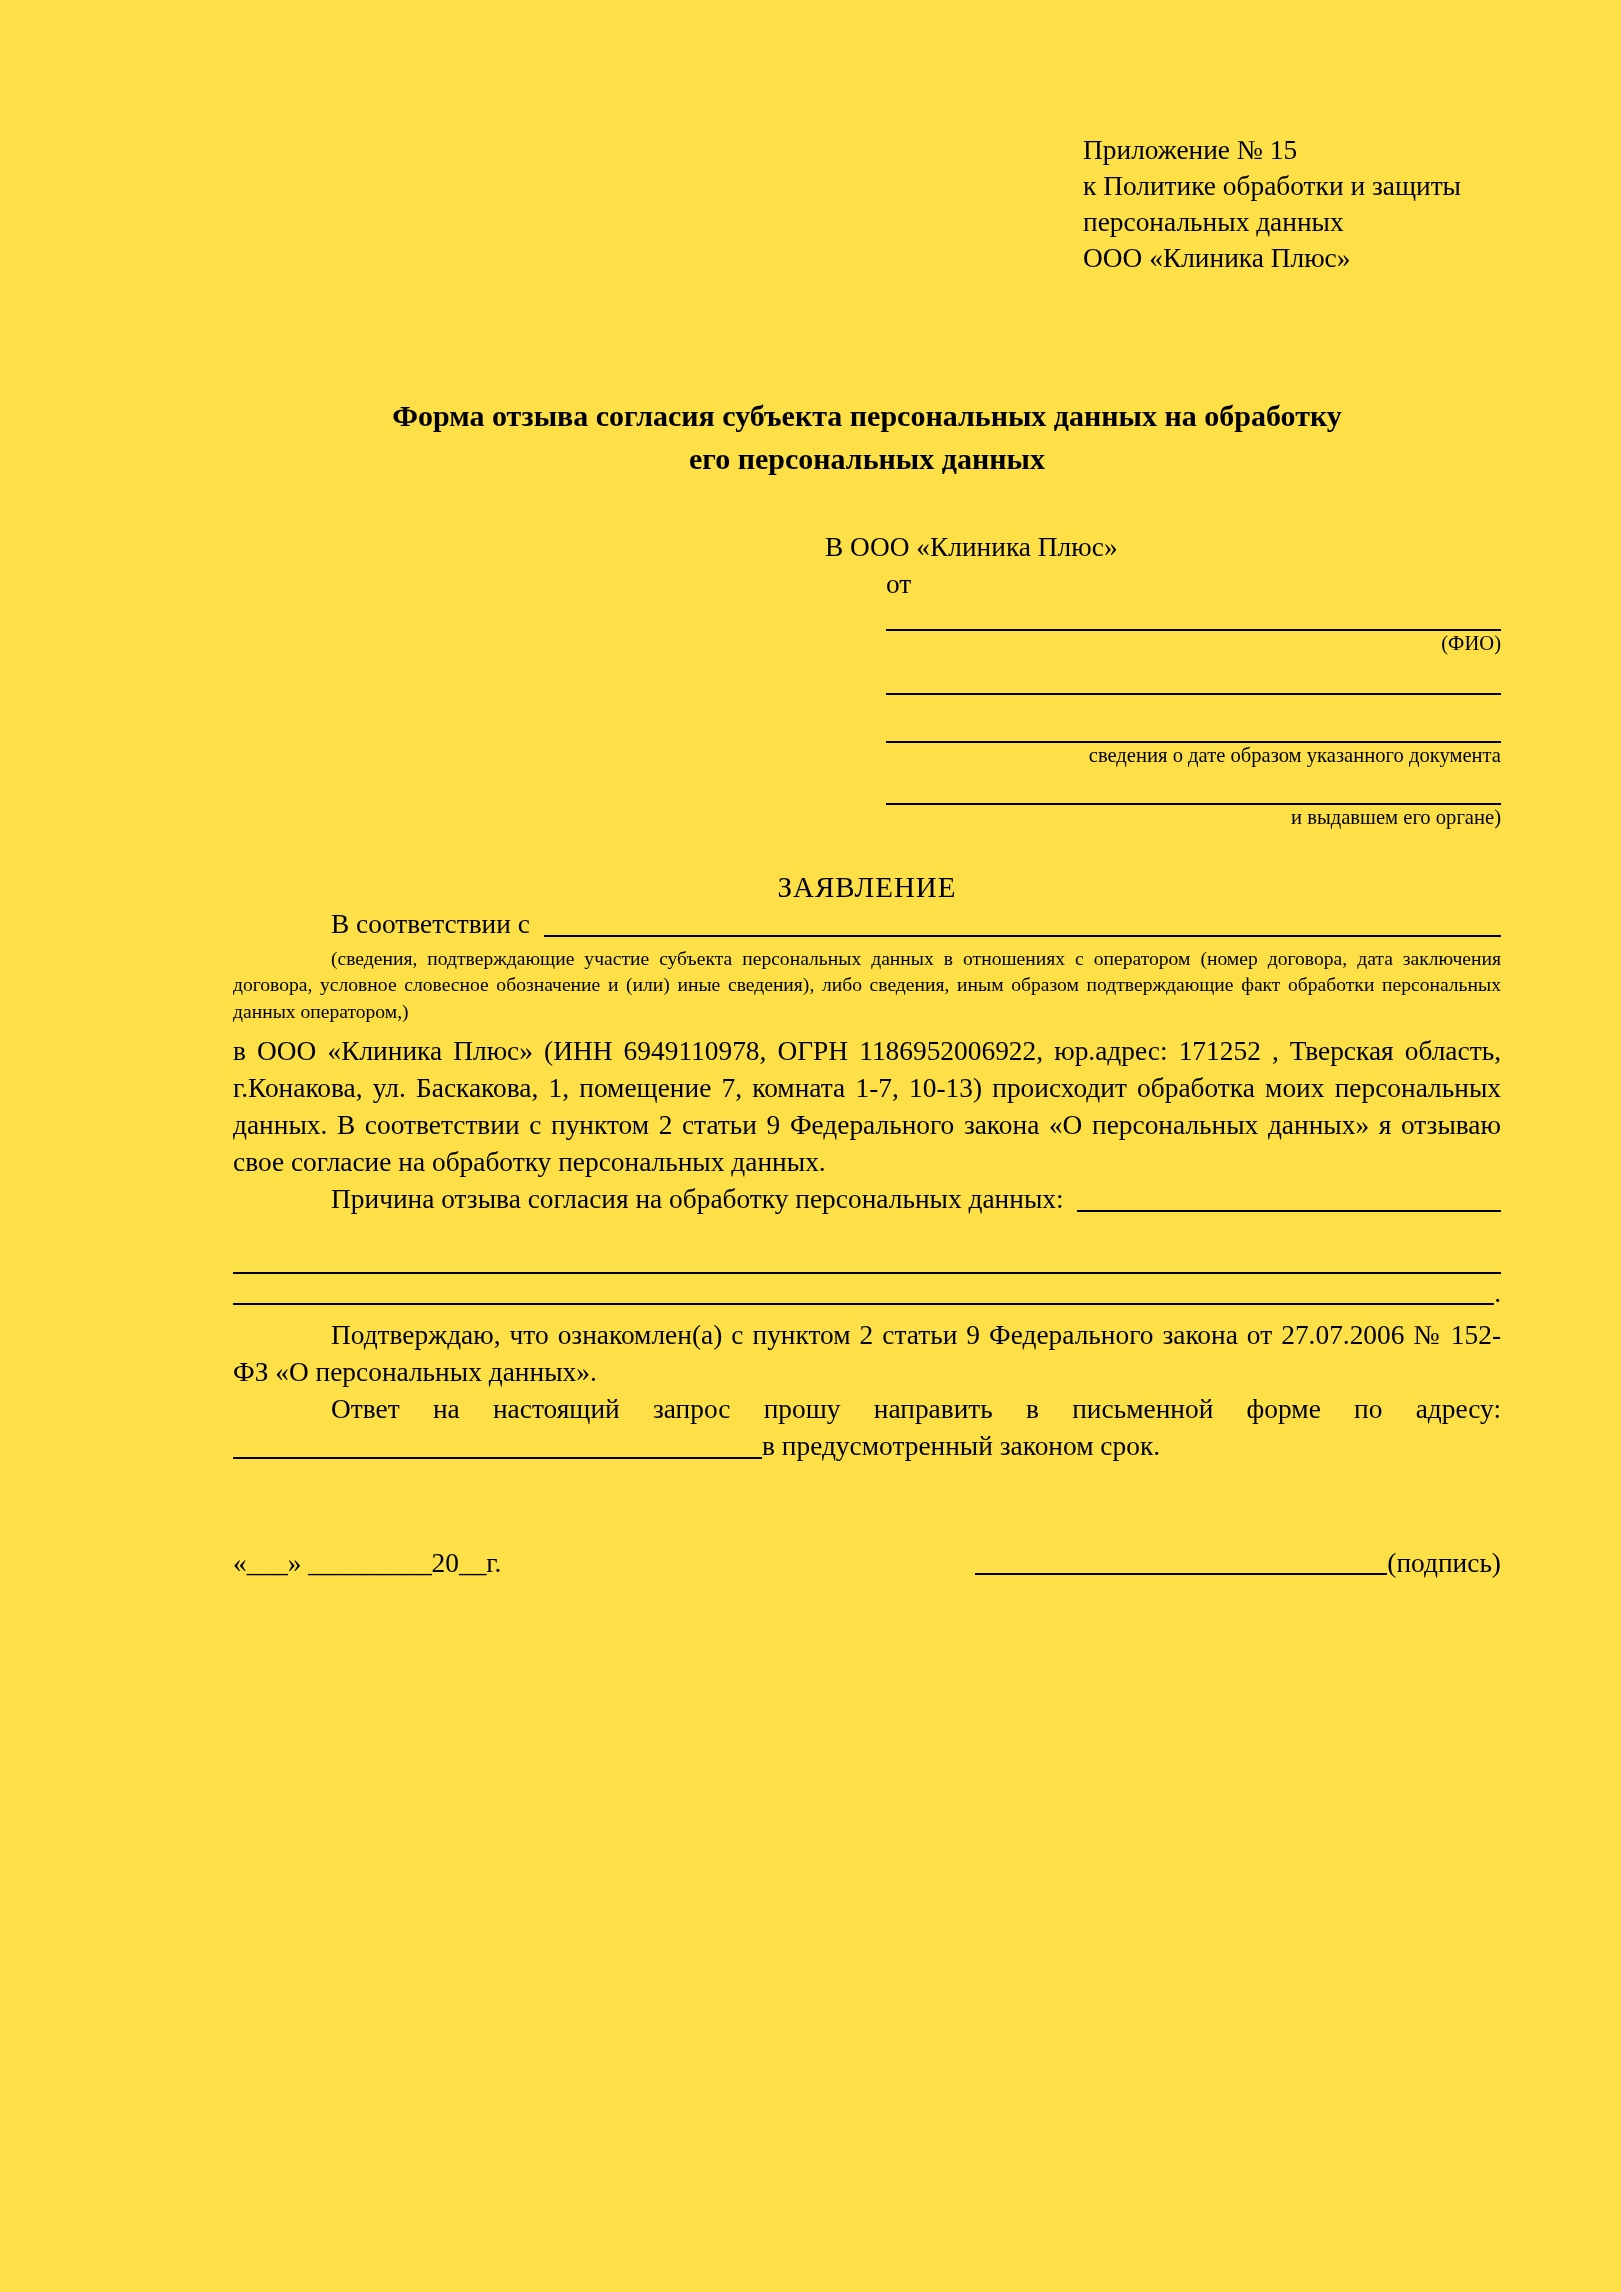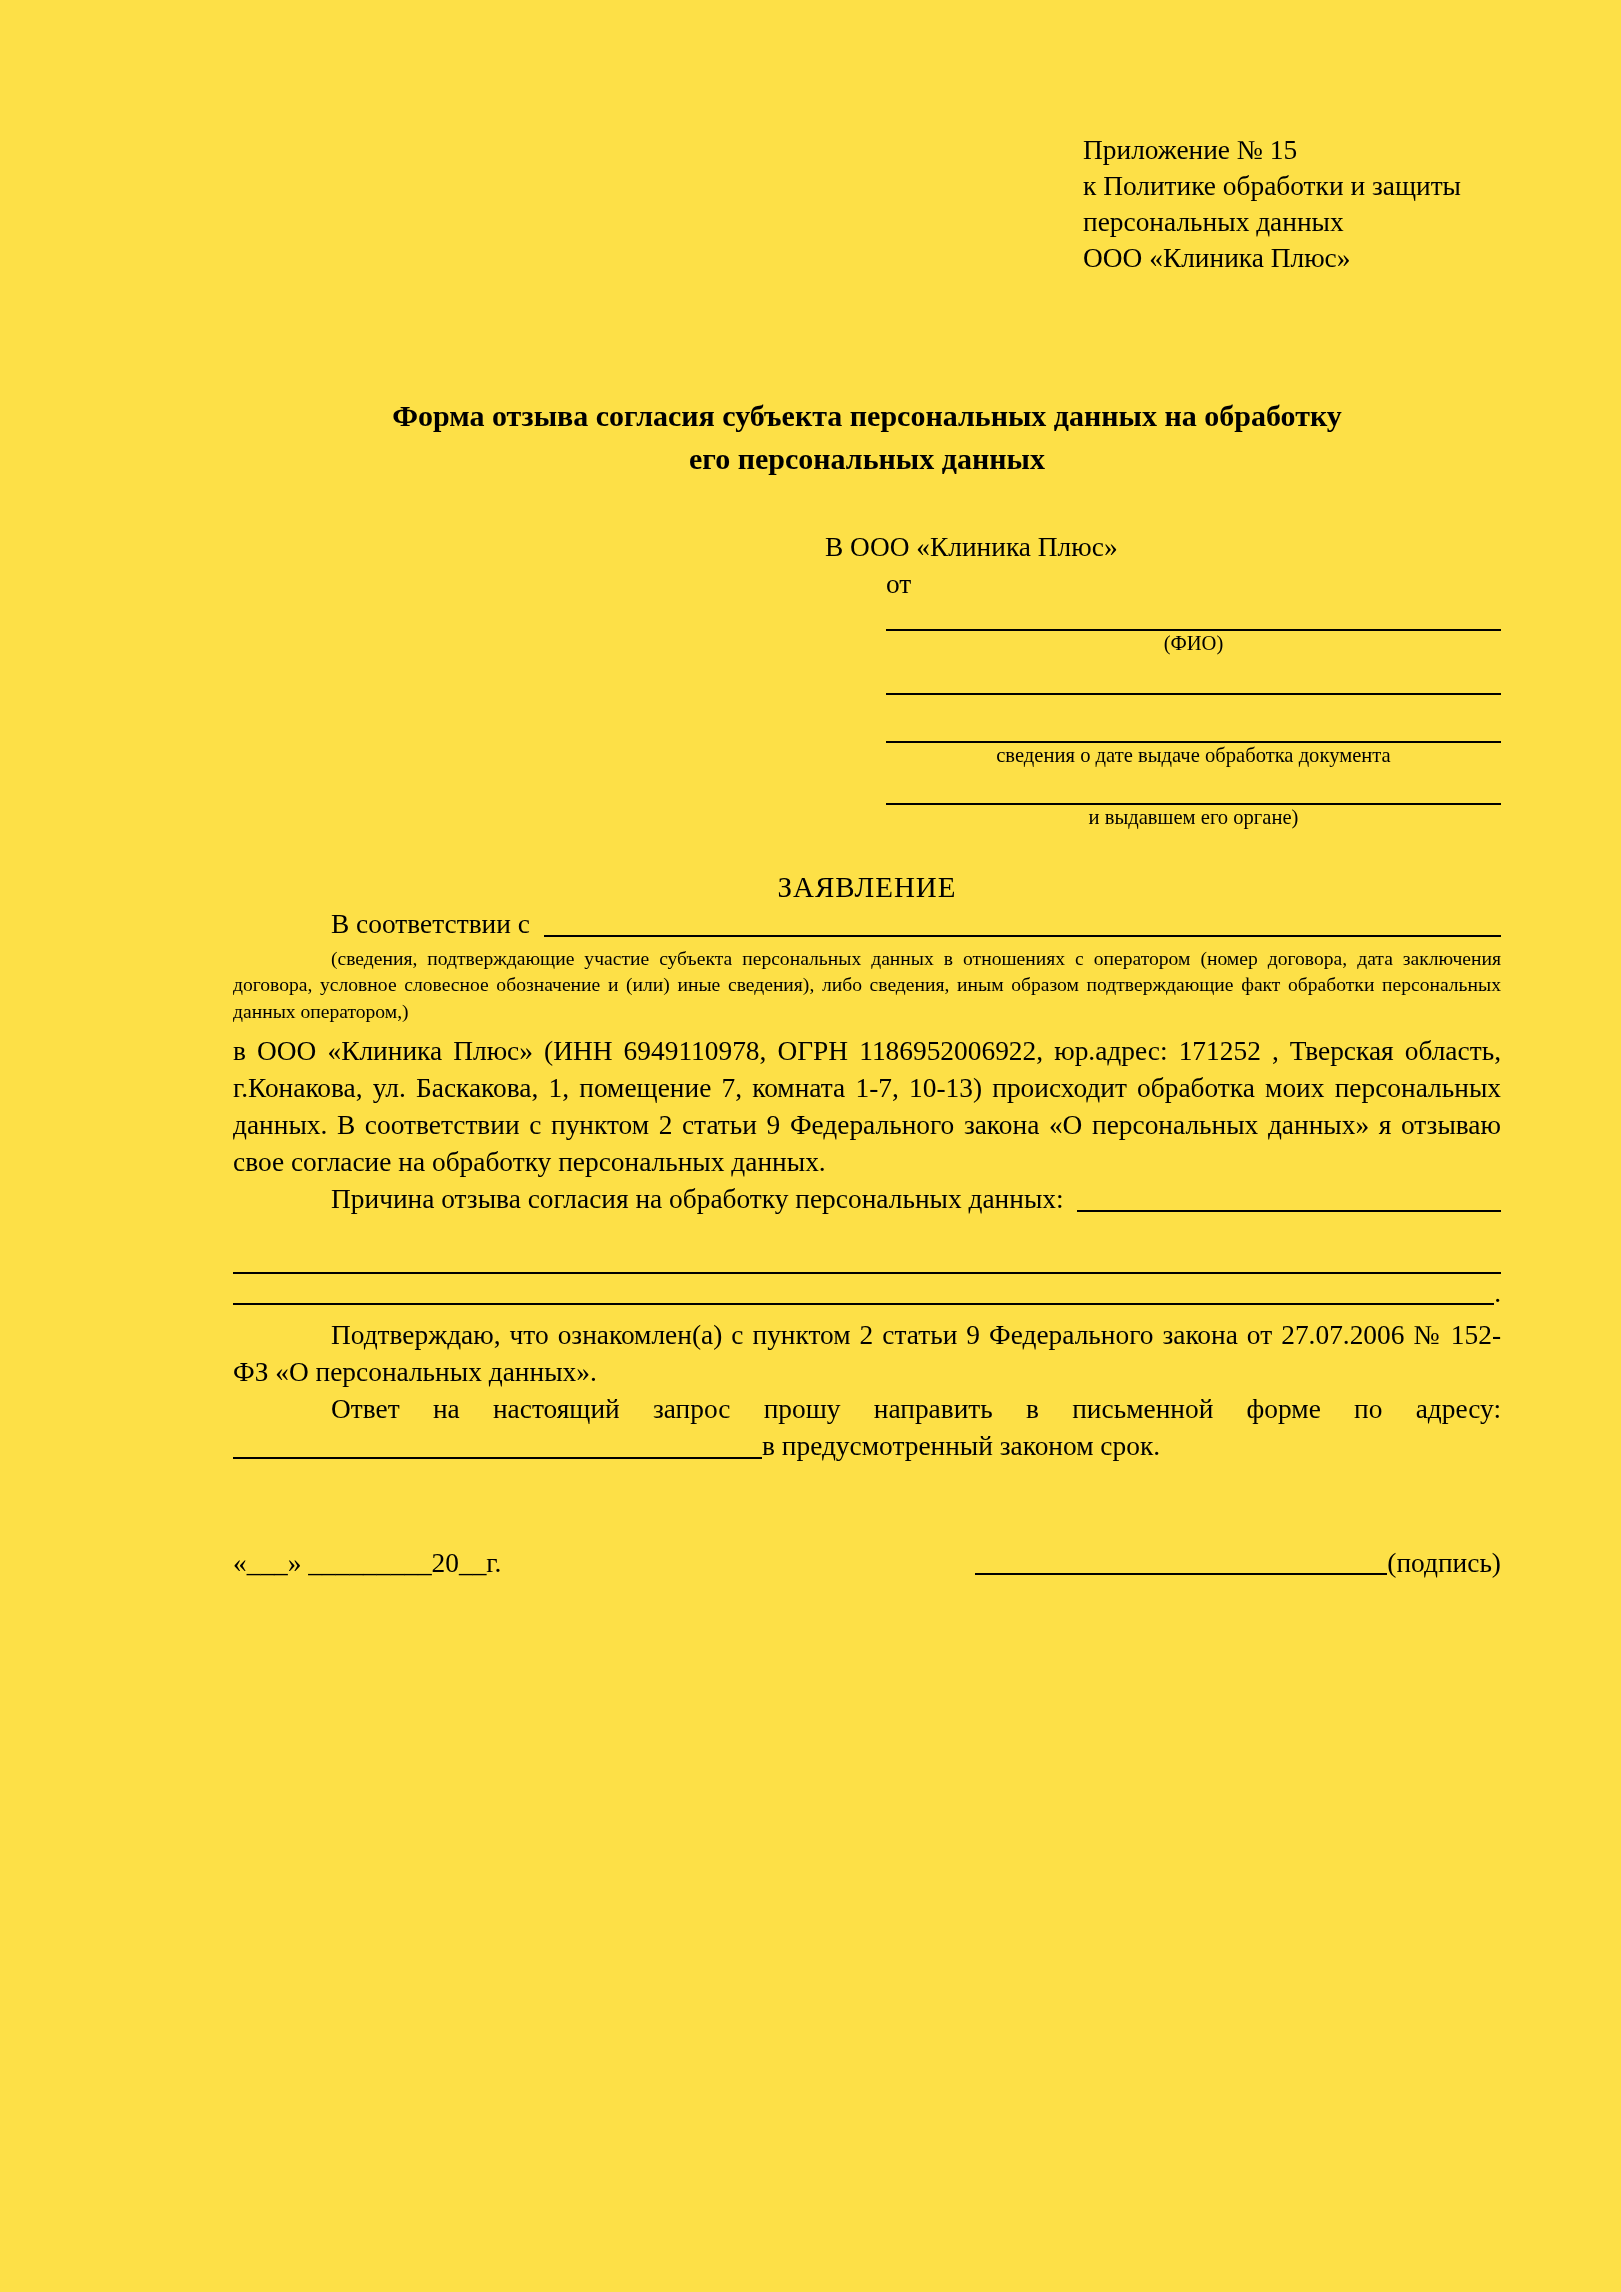--- a/index.html
+++ b/index.html
@@ -18,21 +18,21 @@
   .header-block { margin-left:850px; line-height:36px; }
   .doc-title { margin-top:118px; text-align:center; font-weight:bold; font-size:30px; line-height:43px; }
   .addressee { margin-top:49px; width:615px; margin-left:auto; }
   .addr-to { line-height:37px; margin-left:-61px; }
   .addr-from { line-height:37px; }
   .addr-line { border-bottom:2px solid #000; }
   .addr-line.l1 { height:25.5px; }
   .addr-line.l2 { height:37px; }
   .addr-line.l3 { height:46px; }
   .addr-line.l4 { height:34px; }
-  .addr-caption { font-size:20.6px; line-height:25.5px; text-align:center; }
+  .addr-caption { font-size:20.6px; line-height:25.5px; text-align:right; }
   .statement-heading { margin-top:39px; text-align:center; font-size:29px; line-height:37px; letter-spacing:1px; }
   .row-fill { display:flex; align-items:flex-end; line-height:37px; }
   .indent { display:inline-block; width:98px; flex:0 0 98px; }
   .fill { flex:1 1 auto; border-bottom:2px solid #000; margin-bottom:5.9px; }
   .intro-note { margin-top:2.9px; font-size:19.6px; line-height:26.5px; text-align:justify; text-indent:98px; }
   .body-para { margin-top:7.8px; line-height:37px; text-align:justify; }
   .blank-full-1 { height:54px; border-bottom:2px solid #000; }
   .blank-full-2 { display:flex; align-items:flex-end; height:39px; line-height:39px; }
   .blank-full-2 .fill { margin-bottom:7.8px; }
   .confirm-para { margin-top:3.9px; line-height:37px; text-align:justify; text-indent:98px; }
@@ -64,21 +64,21 @@
   <div class="addressee">
     <div class="addr-to">В ООО «Клиника Плюс»</div>
     <div class="addr-from">от</div>
 
     <div class="addr-line l1"></div>
     <div class="addr-caption">(ФИО)</div>
 
     <div class="addr-line l2"></div>
 
     <div class="addr-line l3"></div>
-    <div class="addr-caption">сведения о дате выдаче обработка документа</div>
+    <div class="addr-caption">сведения о дате образом указанного документа</div>
 
     <div class="addr-line l4"></div>
     <div class="addr-caption">и выдавшем его органе)</div>
   </div>
 
   <div class="statement-heading">ЗАЯВЛЕНИЕ</div>
 
   <div class="row-fill">
     <span class="indent"></span>
     <span class="nowrap">В соответствии с</span>

